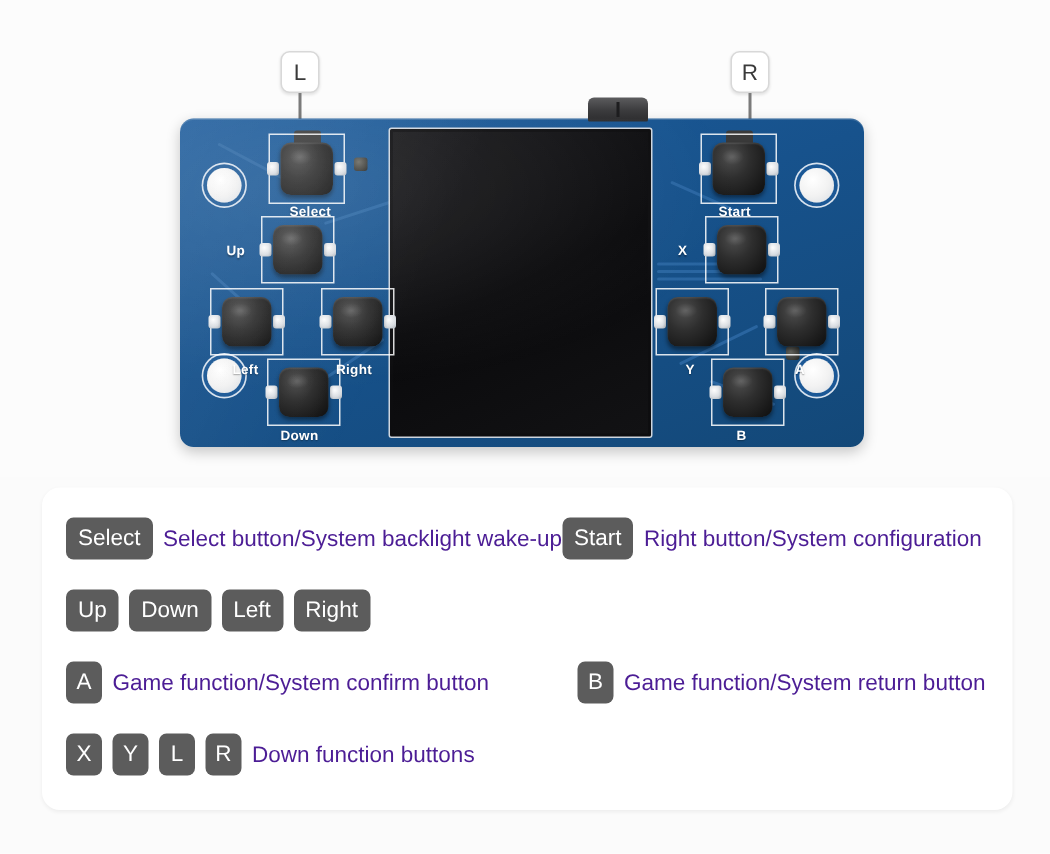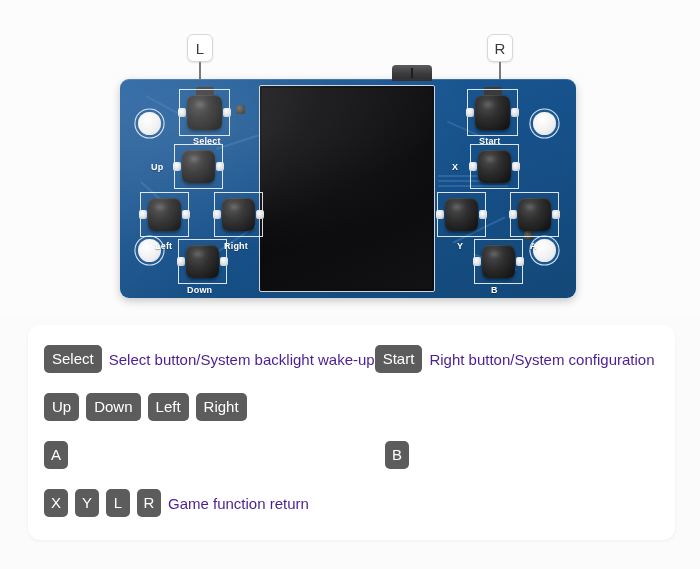--- a/index.html
+++ b/index.html
@@ -317,27 +317,29 @@
 
     <div class="legend-row" style="left:16px; top:68px;">
       <span class="badge">Up</span>
       <span class="badge">Down</span>
       <span class="badge">Left</span>
       <span class="badge">Right</span>
     </div>
 
     <div class="legend-row" style="left:16px; top:116px;">
       <span class="badge sq">A</span>
+      <span class="desc">Game function/System confirm button</span>
     </div>
     <div class="legend-row" style="left:357px; top:116px;">
       <span class="badge sq">B</span>
+      <span class="desc">Game function/System return button</span>
     </div>
 
     <div class="legend-row" style="left:16px; top:164px;">
       <span class="badge sq">X</span>
       <span class="badge sq">Y</span>
       <span class="badge sq">L</span>
       <span class="badge sq">R</span>
-      <span class="desc">Game function return</span>
+      <span class="desc">Down function buttons</span>
     </div>
 
   </div>
 </div>
 
 </body></html>

